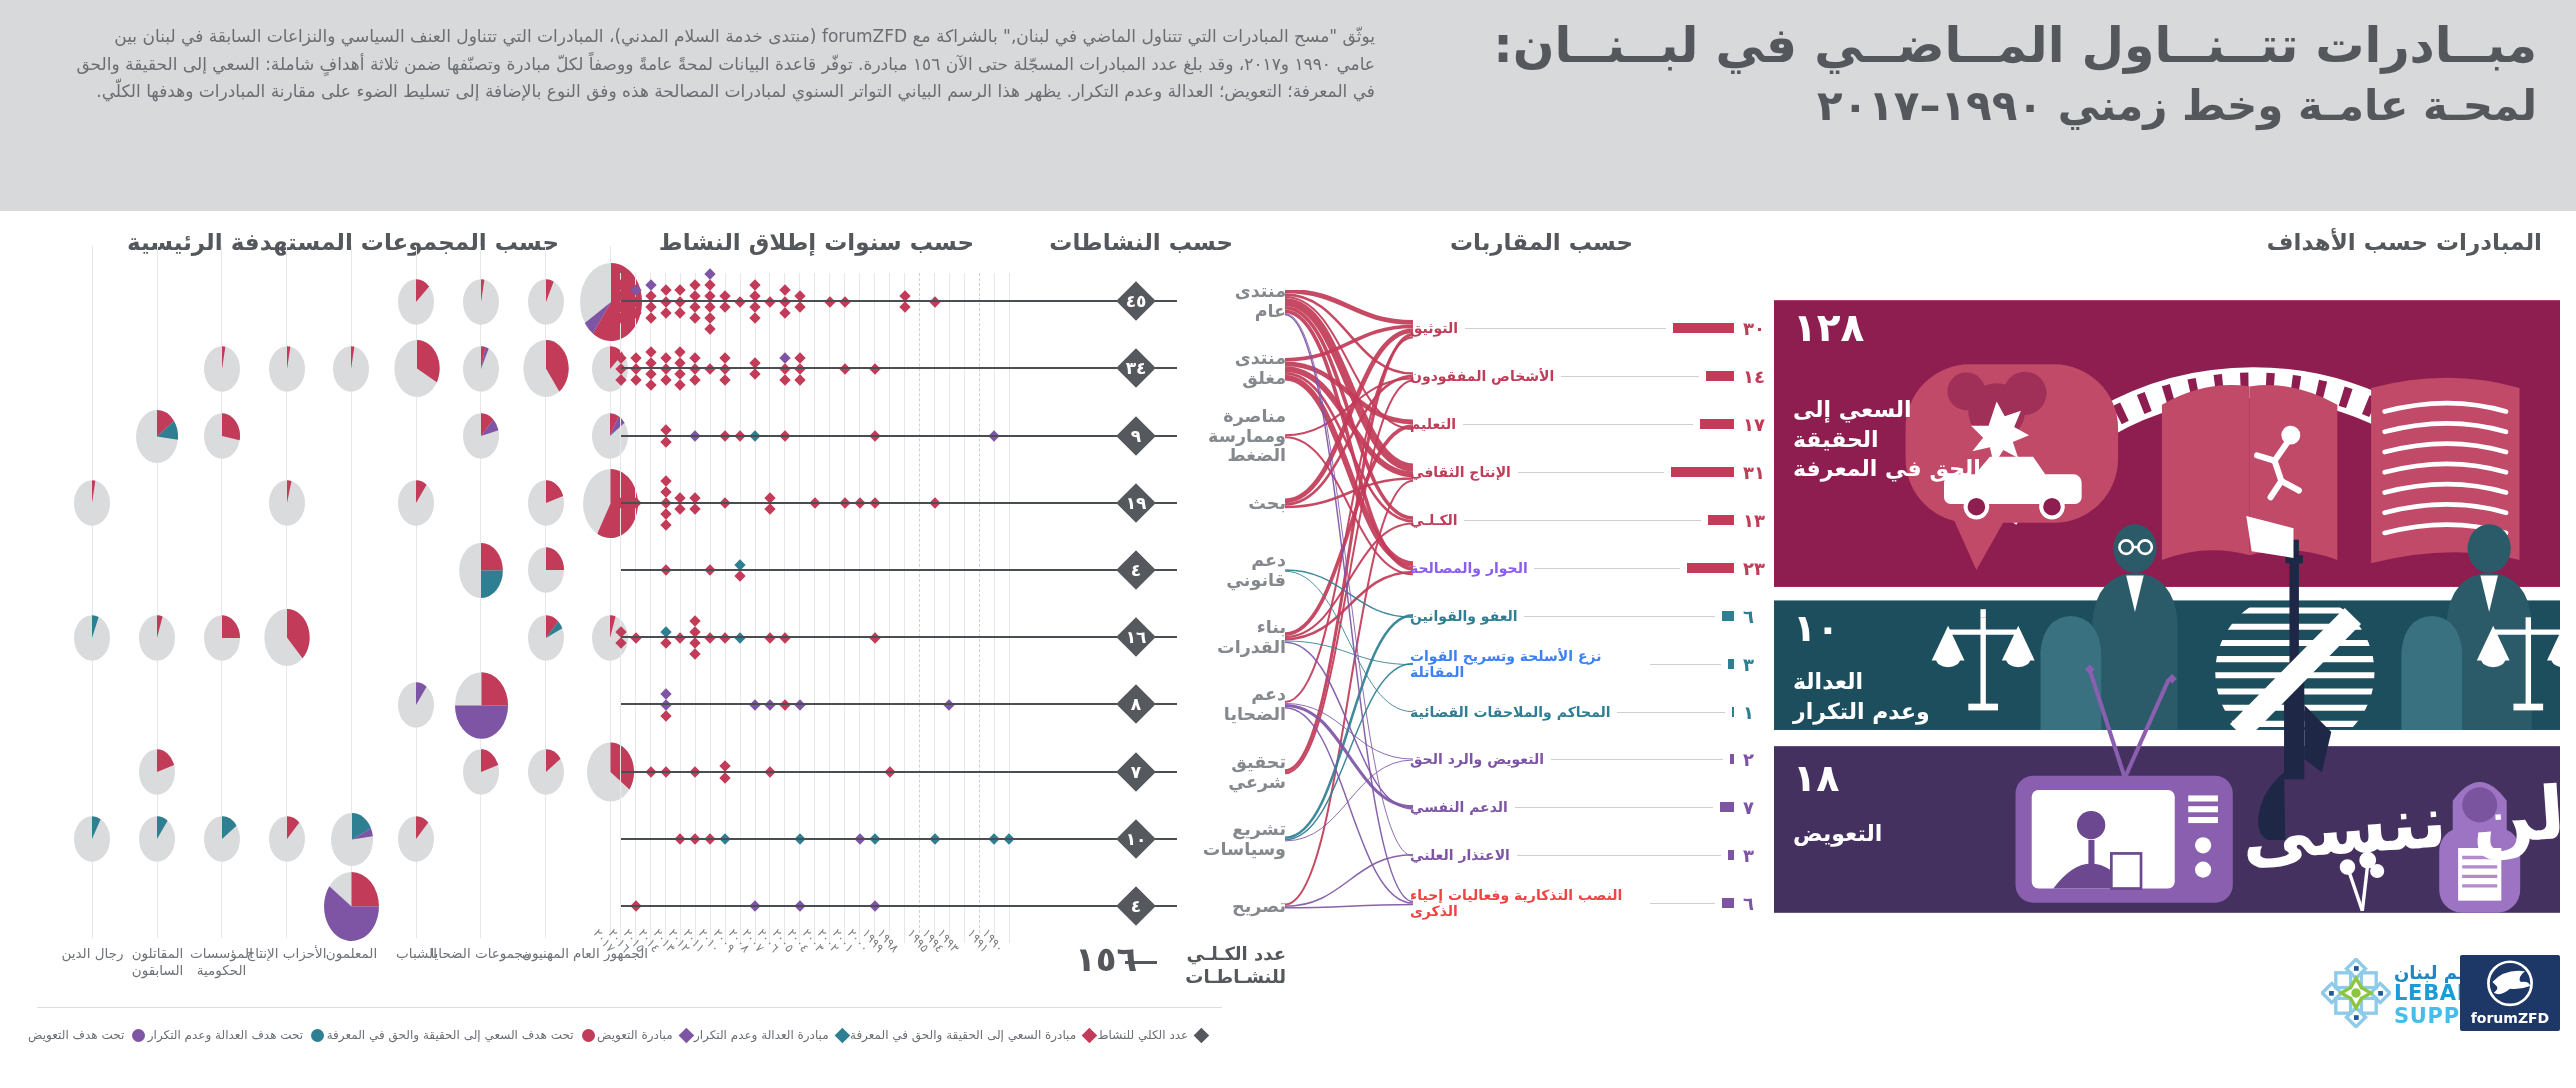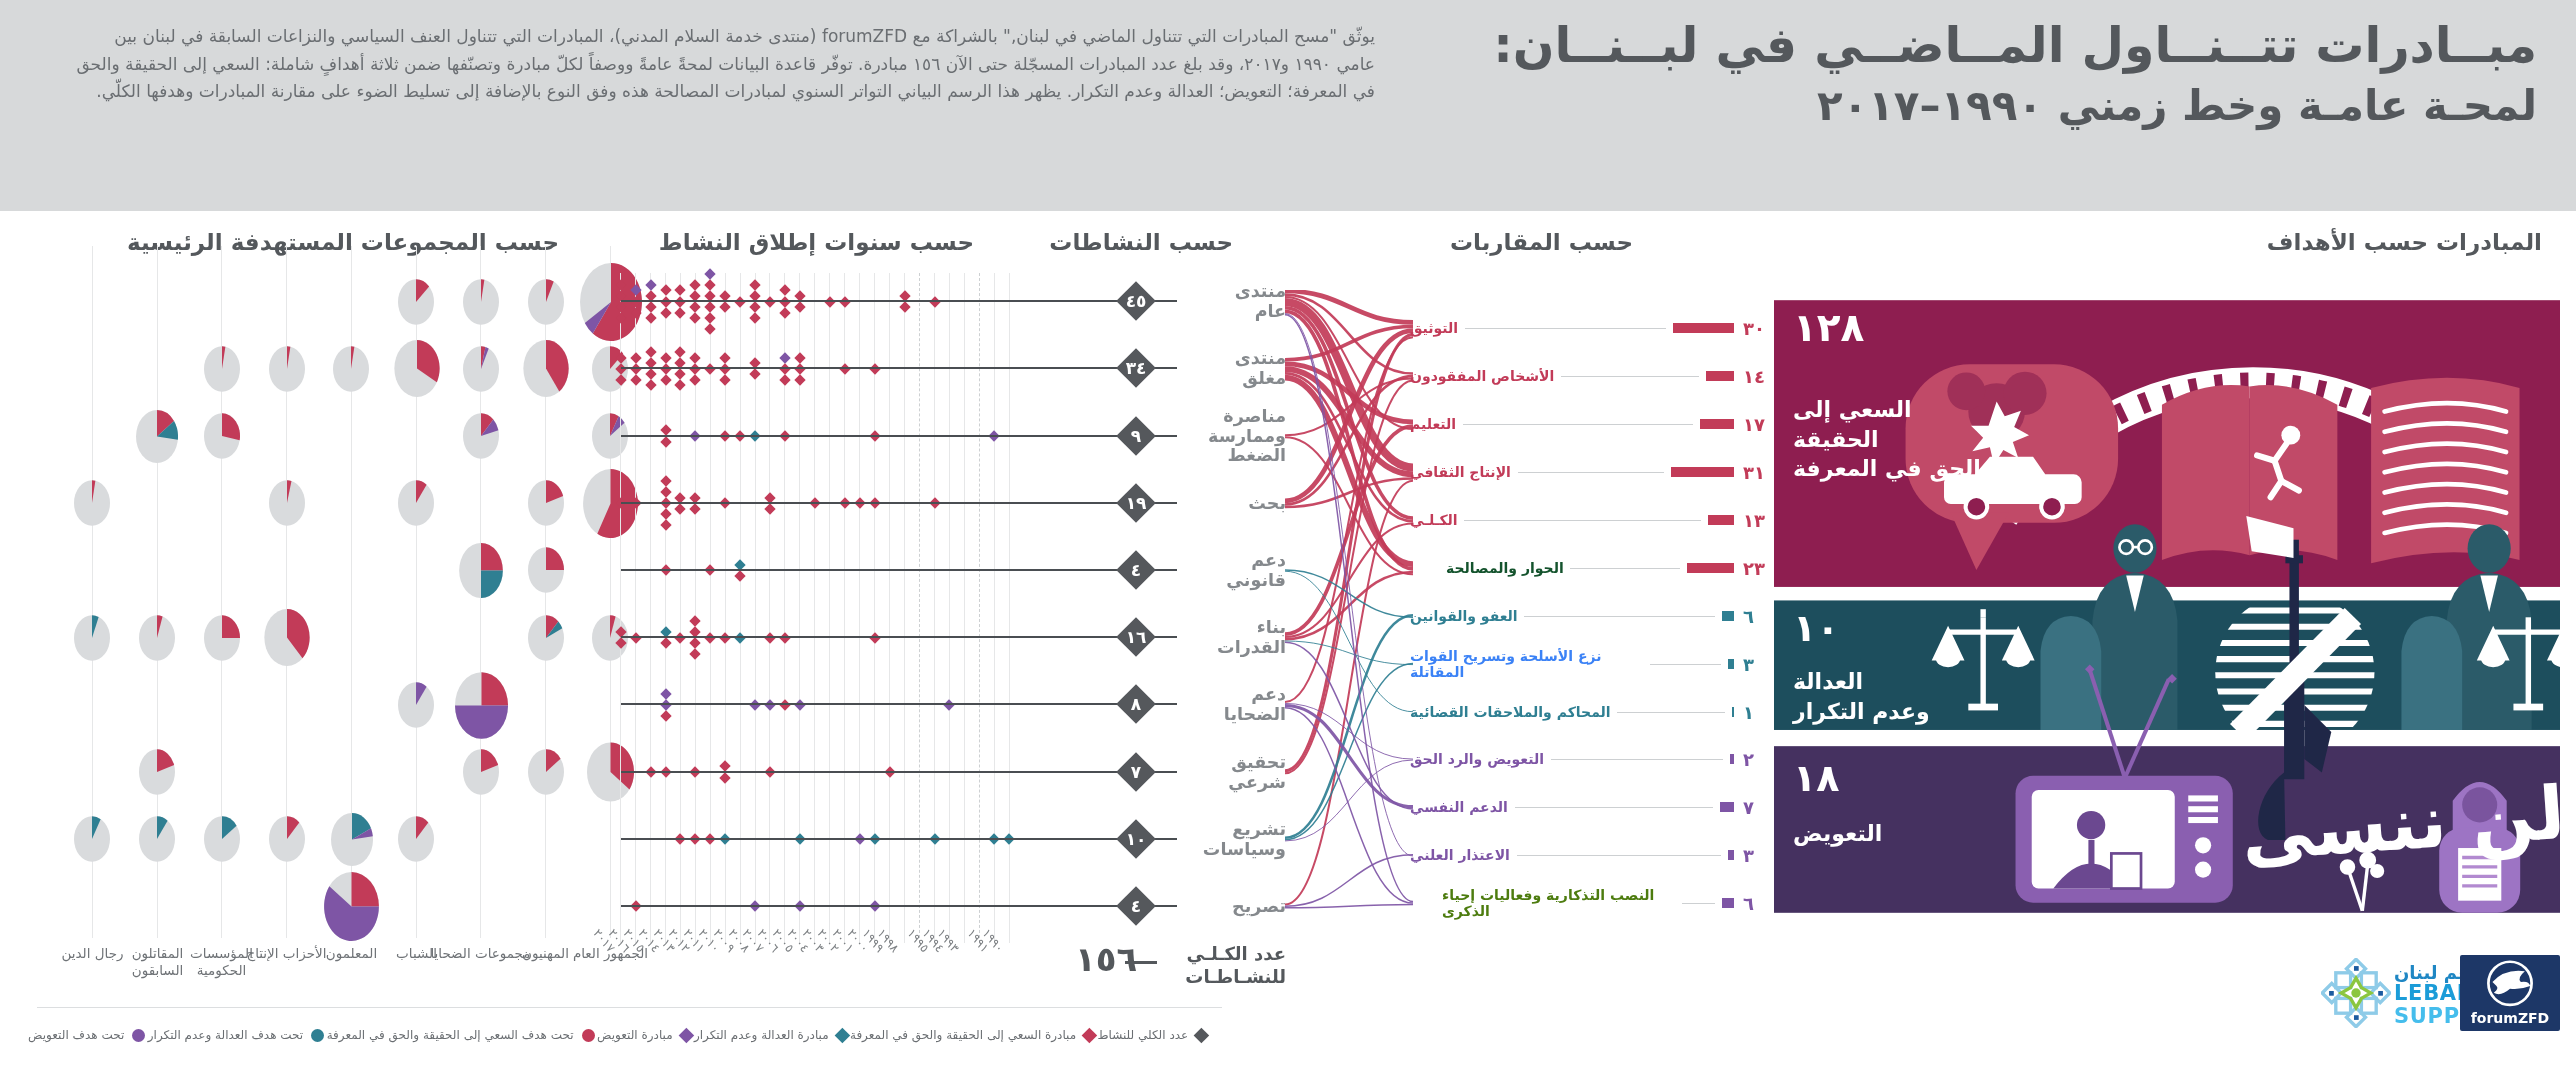--- a/index.html
+++ b/index.html
@@ -840,21 +840,21 @@
         <div class="app-bar" style="width: 63px; background: rgb(194, 59, 88);"></div>
         <div class="app-num" style="color: rgb(194, 59, 88);">٣١</div>
       </div>
       <div class="app-row" style="left: 1410px; top: 500px;">
         <div class="app-label" style="color: rgb(194, 59, 88);">الكـلـي</div>
         <div class="app-leader"></div>
         <div class="app-bar" style="width: 26px; background: rgb(194, 59, 88);"></div>
         <div class="app-num" style="color: rgb(194, 59, 88);">١٣</div>
       </div>
       <div class="app-row" style="left: 1410px; top: 548px;">
-        <div class="app-label" style="color: #14532d; margin-left: 36px;">الحوار والمصالحة</div>
+        <div class="app-label" style="color: #8b5cf6;">الحوار والمصالحة</div>
         <div class="app-leader"></div>
         <div class="app-bar" style="width: 47px; background: rgb(194, 59, 88);"></div>
         <div class="app-num" style="color: rgb(194, 59, 88);">٢٣</div>
       </div>
       <div class="app-row" style="left: 1410px; top: 596px; justify-content: center;">
         <div class="app-label" style="color: rgb(47, 127, 146);">العفو والقوانين</div>
         <div class="app-leader"></div>
         <div class="app-bar" style="width: 12px; background: rgb(47, 127, 146);"></div>
         <div class="app-num" style="color: rgb(47, 127, 146);">٦</div>
       </div>
@@ -882,21 +882,21 @@
         <div class="app-bar" style="width: 14px; background: rgb(126, 85, 165);"></div>
         <div class="app-num" style="color: rgb(126, 85, 165);">٧</div>
       </div>
       <div class="app-row" style="left: 1410px; top: 835px;">
         <div class="app-label" style="color: rgb(126, 85, 165);">الاعتذار العلني</div>
         <div class="app-leader"></div>
         <div class="app-bar" style="width: 6px; background: rgb(126, 85, 165);"></div>
         <div class="app-num" style="color: rgb(126, 85, 165);">٣</div>
       </div>
       <div class="app-row" style="left: 1410px; top: 883px;">
-        <div class="app-label" style="color: #4d7c0f; margin-left: 32px;">النصب التذكارية وفعاليات إحياء الذكرى</div>
+        <div class="app-label" style="color: #ef4444;">النصب التذكارية وفعاليات إحياء الذكرى</div>
         <div class="app-leader"></div>
         <div class="app-bar" style="width: 12px; background: rgb(126, 85, 165);"></div>
         <div class="app-num" style="color: rgb(126, 85, 165);">٦</div>
       </div>
     </div>
 
   <div class="total-num">١٥٦</div>
   <div class="total-dash"></div>
   <div class="total-label" id="total-label">
       <div>عدد الكـلـي</div>

